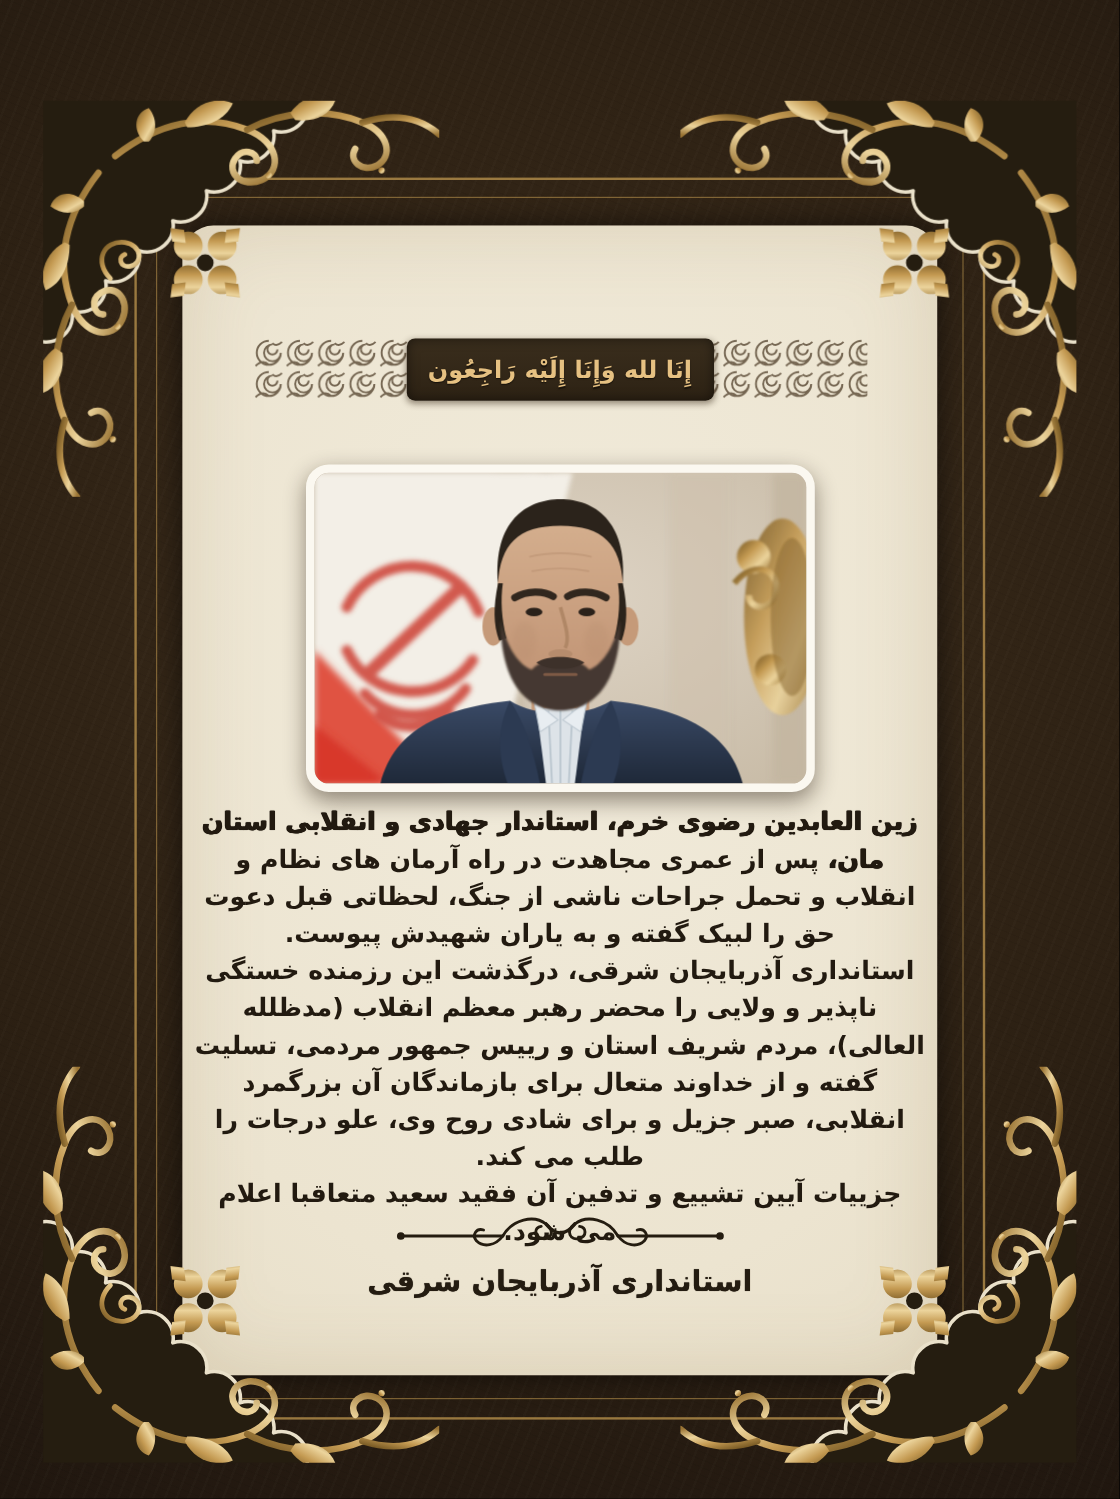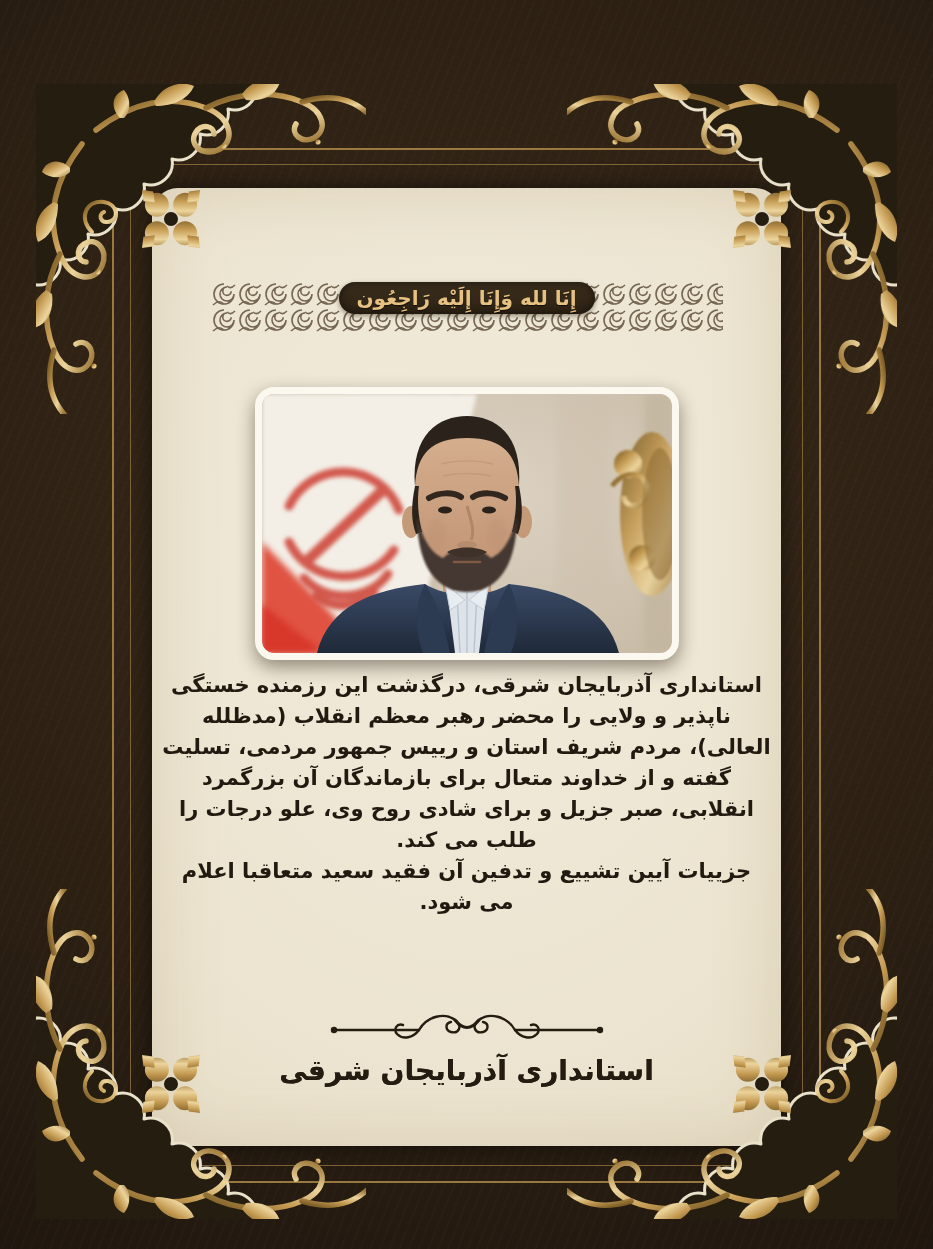--- a/index.html
+++ b/index.html
@@ -14,40 +14,40 @@
   .frame-outer{position:absolute;left:112px;right:112px;top:148px;bottom:66px;
     border:2px solid rgba(173,136,72,.85);z-index:1;}
   .frame-inner{position:absolute;left:130px;right:130px;top:164px;bottom:83px;
     border:1.5px solid rgba(173,136,72,.65);z-index:1;}
   
   .panel{position:absolute;left:152px;top:188px;width:629px;height:958px;border-radius:26px;z-index:2;
     background:radial-gradient(ellipse 120% 100% at 50% 38%, #f1ebdb 0%, #ece4d0 55%, #e2d8bf 100%);
     box-shadow:0 0 22px rgba(0,0,0,.55), inset 0 0 70px rgba(140,112,62,.18);}
   
   .band{position:absolute;left:50%;top:93px;transform:translateX(-50%);width:512px;height:52px;opacity:.9;}
-  .banner{position:absolute;left:50%;top:94px;transform:translateX(-50%);width:256px;height:32px;
-    background:linear-gradient(180deg,#3a2e1d,#2d2214);border-radius:19px;z-index:3;
+  .banner{position:absolute;left:50%;top:94px;transform:translateX(-50%);width:256px;height:52px;
+    background:linear-gradient(180deg,#3a2e1d,#2d2214);border-radius:7px;z-index:3;
     display:flex;align-items:center;justify-content:center;
     box-shadow:0 2px 5px rgba(40,25,8,.45), inset 0 0 10px rgba(0,0,0,.5);}
   .banner span{direction:rtl;color:#e6c182;font-weight:bold;font-size:20px;letter-spacing:.5px;
     text-shadow:0 1px 1px rgba(0,0,0,.6);}
   
   .photo-frame{position:absolute;left:50%;top:199px;transform:translateX(-50%);
     width:410px;height:259px;border:7px solid #fbf8f0;border-radius:19px;
     box-shadow:0 7px 18px rgba(30,18,6,.45);overflow:hidden;background:#d8cec0;}
   .photo-frame svg{display:block;border-radius:12px;}
   
   .announcement{position:absolute;left:0;right:0;top:482px;padding:0 10px;direction:rtl;text-align:center;
     color:#221a10;font-size:21px;line-height:31px;font-weight:bold;}
   .announcement p{margin:0;}
   .announcement .hl{text-shadow:0 0 .7px #221a10, .5px 0 .2px #221a10, -.5px 0 .2px #221a10;}
   
   .divider{position:absolute;left:50%;top:822px;transform:translateX(-50%);width:280px;height:36px;}
   .signature{position:absolute;left:0;right:0;top:866px;direction:rtl;text-align:center;
-    color:#241c11;font-size:28px;font-weight:bold;letter-spacing:.2px;
+    color:#241c11;font-size:24px;font-weight:bold;letter-spacing:.2px;
     text-shadow:0 0 .6px #241c11;}
   
   .corner{position:absolute;width:330px;height:330px;z-index:5;pointer-events:none;}
   .corner.tl{left:36px;top:84px;}
   .corner.tr{right:36px;top:84px;transform:scaleX(-1);}
   .corner.bl{left:36px;top:889px;transform:scaleY(-1);}
   .corner.br{right:36px;top:889px;transform:scale(-1,-1);}
   .defs-holder{position:absolute;width:0;height:0;overflow:hidden;}
 </style>
 </head>
@@ -229,20 +229,23 @@
           <ellipse cx="-30" cy="140" rx="10" ry="16" fill="#b98f70" opacity=".3" filter="url(#b2)"></ellipse>
           <ellipse cx="30" cy="140" rx="10" ry="16" fill="#b98f70" opacity=".3" filter="url(#b2)"></ellipse>
           <path d="M-50,122 C-50,178 -26,198 0,198 C26,198 50,178 50,122 C44,148 34,160 24,164 C12,152 -12,152 -24,164 C-34,160 -44,148 -50,122 Z" fill="#453830" filter="url(#b1)"></path>
           <path d="M-20,158 C-10,152 10,152 20,158 C12,165 -12,165 -20,158 Z" fill="#3d312a"></path>
           <path d="M-13,168 H13" stroke="#7e5a45" stroke-width="2.5" stroke-linecap="round"></path>
         </g>
       </svg>
     </div>
 
     <div class="announcement">
+      <p>
+        <span class="hl">زین العابدین رضوی خرم، استاندار جهادی و انقلابی استان مان،</span><span> پس از عمری مجاهدت در راه آرمان های نظام و انقلاب و تحمل جراحات ناشی از جنگ، لحظاتی قبل دعوت حق را لبیک گفته و به یاران شهیدش پیوست.</span>
+      </p>
       <p><span>استانداری آذربایجان شرقی، درگذشت این رزمنده خستگی ناپذیر و ولایی را محضر رهبر معظم انقلاب (مدظلله العالی)، مردم شریف استان و رییس جمهور مردمی، تسلیت گفته و از خداوند متعال برای بازماندگان آن بزرگمرد انقلابی، صبر جزیل و برای شادی روح وی، علو درجات را طلب می کند.</span></p>
       <p><span>جزییات آیین تشییع و تدفین آن فقید سعید متعاقبا اعلام می شود.</span></p>
     </div>
 
     <svg class="divider" viewBox="0 0 280 36">
       <g stroke="#241c10" fill="none" stroke-width="2.4" stroke-linecap="round">
         <path d="M10,20 H92"></path>
           <path d="M188,20 H270"></path>
         <path d="M92,20 C100,6 118,2 128,10 C136,16 132,24 124,22 C118,20 118,13 124,12"></path>
         <path d="M188,20 C180,6 162,2 152,10 C144,16 148,24 156,22 C162,20 162,13 156,12"></path>

